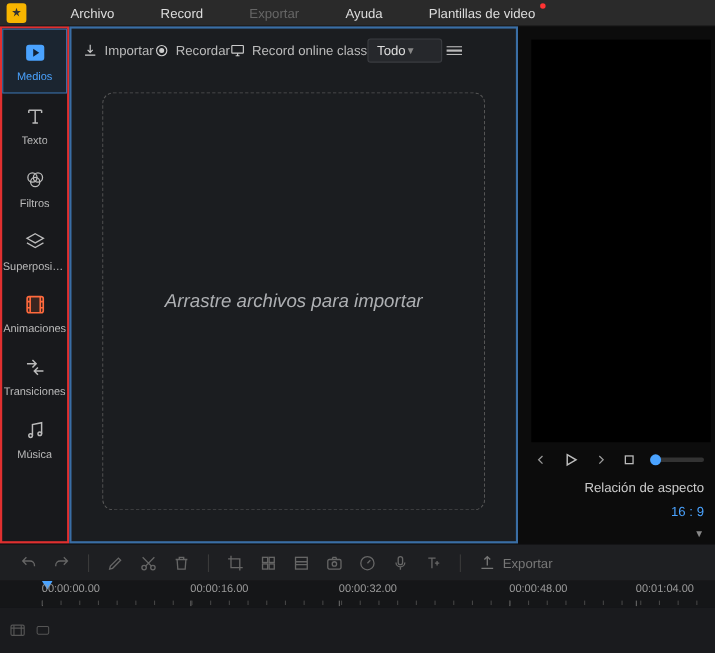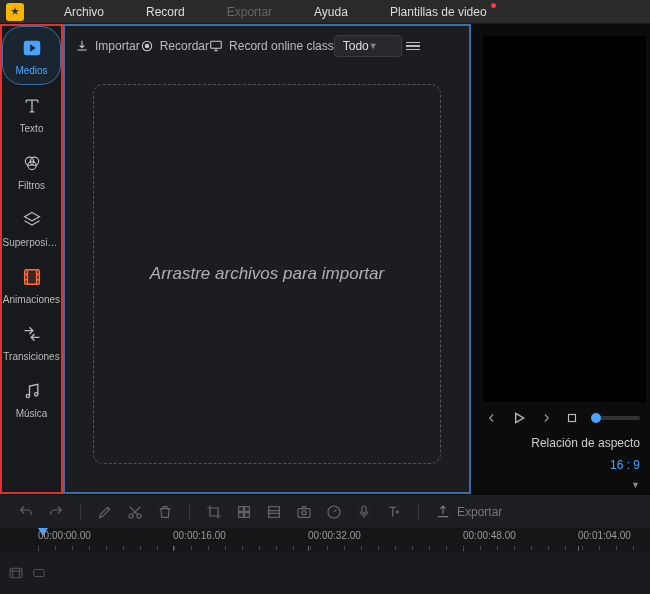--- a/index.html
+++ b/index.html
@@ -72,21 +72,20 @@
     flex-direction: column;
     align-items: center;
     justify-content: center;
     gap: 6px;
     padding: 10px 0 8px;
     cursor: pointer;
     color: #bbb;
     font-size: 10px;
     text-align: center;
     width:100%;
-    border-radius:20px;
   }
   .side-item.active {
     color: #4aa3ff;
     border: 1px solid #3a6ea5;
     background: #1b2530;
   }
   .side-item .icon { width:22px; height:22px; display:flex; align-items:center; justify-content:center; }
   .side-item .label { max-width: 58px; overflow:hidden; text-overflow:ellipsis; white-space:nowrap; }
   .side-item.anim .icon { color: #ff6a3d; }
 

